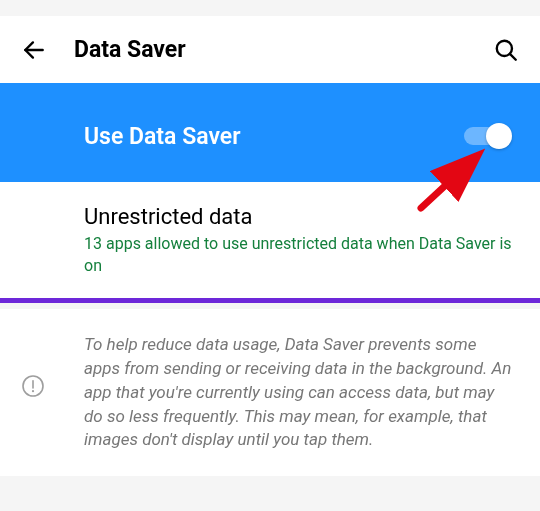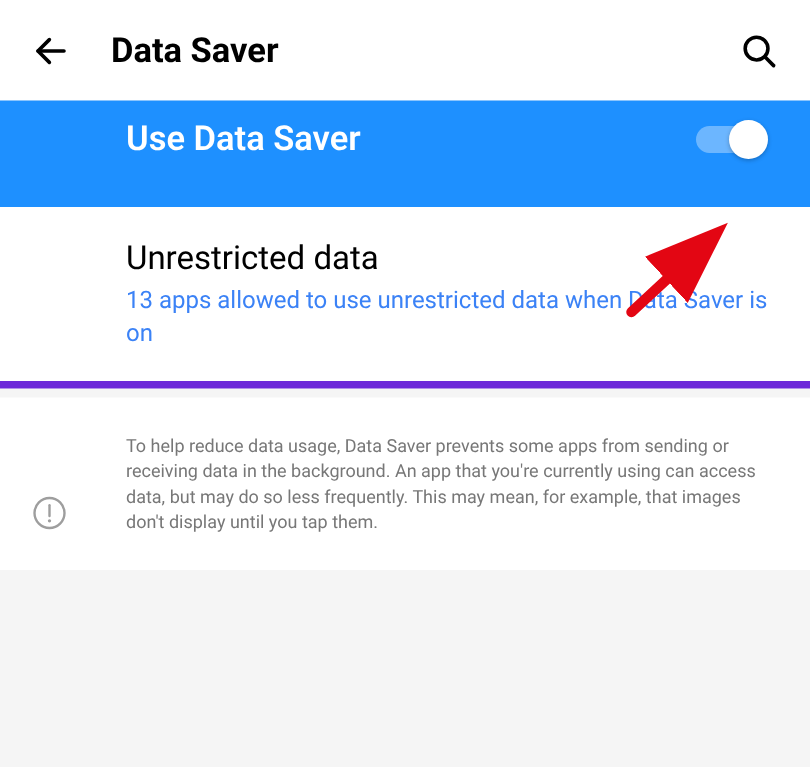--- a/index.html
+++ b/index.html
@@ -10,20 +10,21 @@
       background: #f5f5f5;
       position: relative;
       overflow: hidden;
     }
     .header {
       display: flex;
       align-items: center;
       padding: 18px 20px;
       background: #ffffff;
       height: 67px;
+      margin-top: 16px;
     }
     .back-icon {
       width: 28px;
       height: 28px;
       display: flex;
       align-items: center;
       justify-content: center;
       cursor: pointer;
     }
     .title {
@@ -36,23 +37,22 @@
     .search-icon {
       width: 28px;
       height: 28px;
       display: flex;
       align-items: center;
       justify-content: center;
       cursor: pointer;
     }
     .toggle-row {
       background: #1e90ff;
-      padding: 12px 28px 32px 84px;
+      padding: 40px 28px 32px 84px;
       display: flex;
-      align-items: center;
       justify-content: space-between;
     }
     .toggle-label {
       color: #ffffff;
       font-size: 23px;
       font-weight: 600;
     }
     .switch {
       position: relative;
       width: 48px;
@@ -84,45 +84,46 @@
       border-bottom: 5px solid #6d28d9;
     }
     .item-title {
       font-size: 22px;
       color: #000;
       font-weight: 400;
       margin-bottom: 4px;
     }
     .item-sub {
       font-size: 16px;
-      color: #3b82f6;
+      color: #15803d;
       line-height: 1.35;
     }
     .info-row {
       background: #ffffff;
       padding: 24px 24px 24px 20px;
       display: flex;
       align-items: flex-start;
       gap: 18px;
       margin-top: 6px;
     }
     .info-icon {
       width: 26px;
       height: 26px;
       flex-shrink: 0;
       margin-top: 40px;
       display: flex;
       align-items: center;
       justify-content: center;
     }
     .info-text {
-      font-size: 12px;
+      font-size: 17px;
       color: #777;
       line-height: 1.4;
       padding-left: 20px;
+      font-style: italic;
     }
     .arrow-annotation {
       position: absolute;
       left: 413px;
       top: 146px;
       pointer-events: none;
     }
   </style>
 </head>
 <body>

